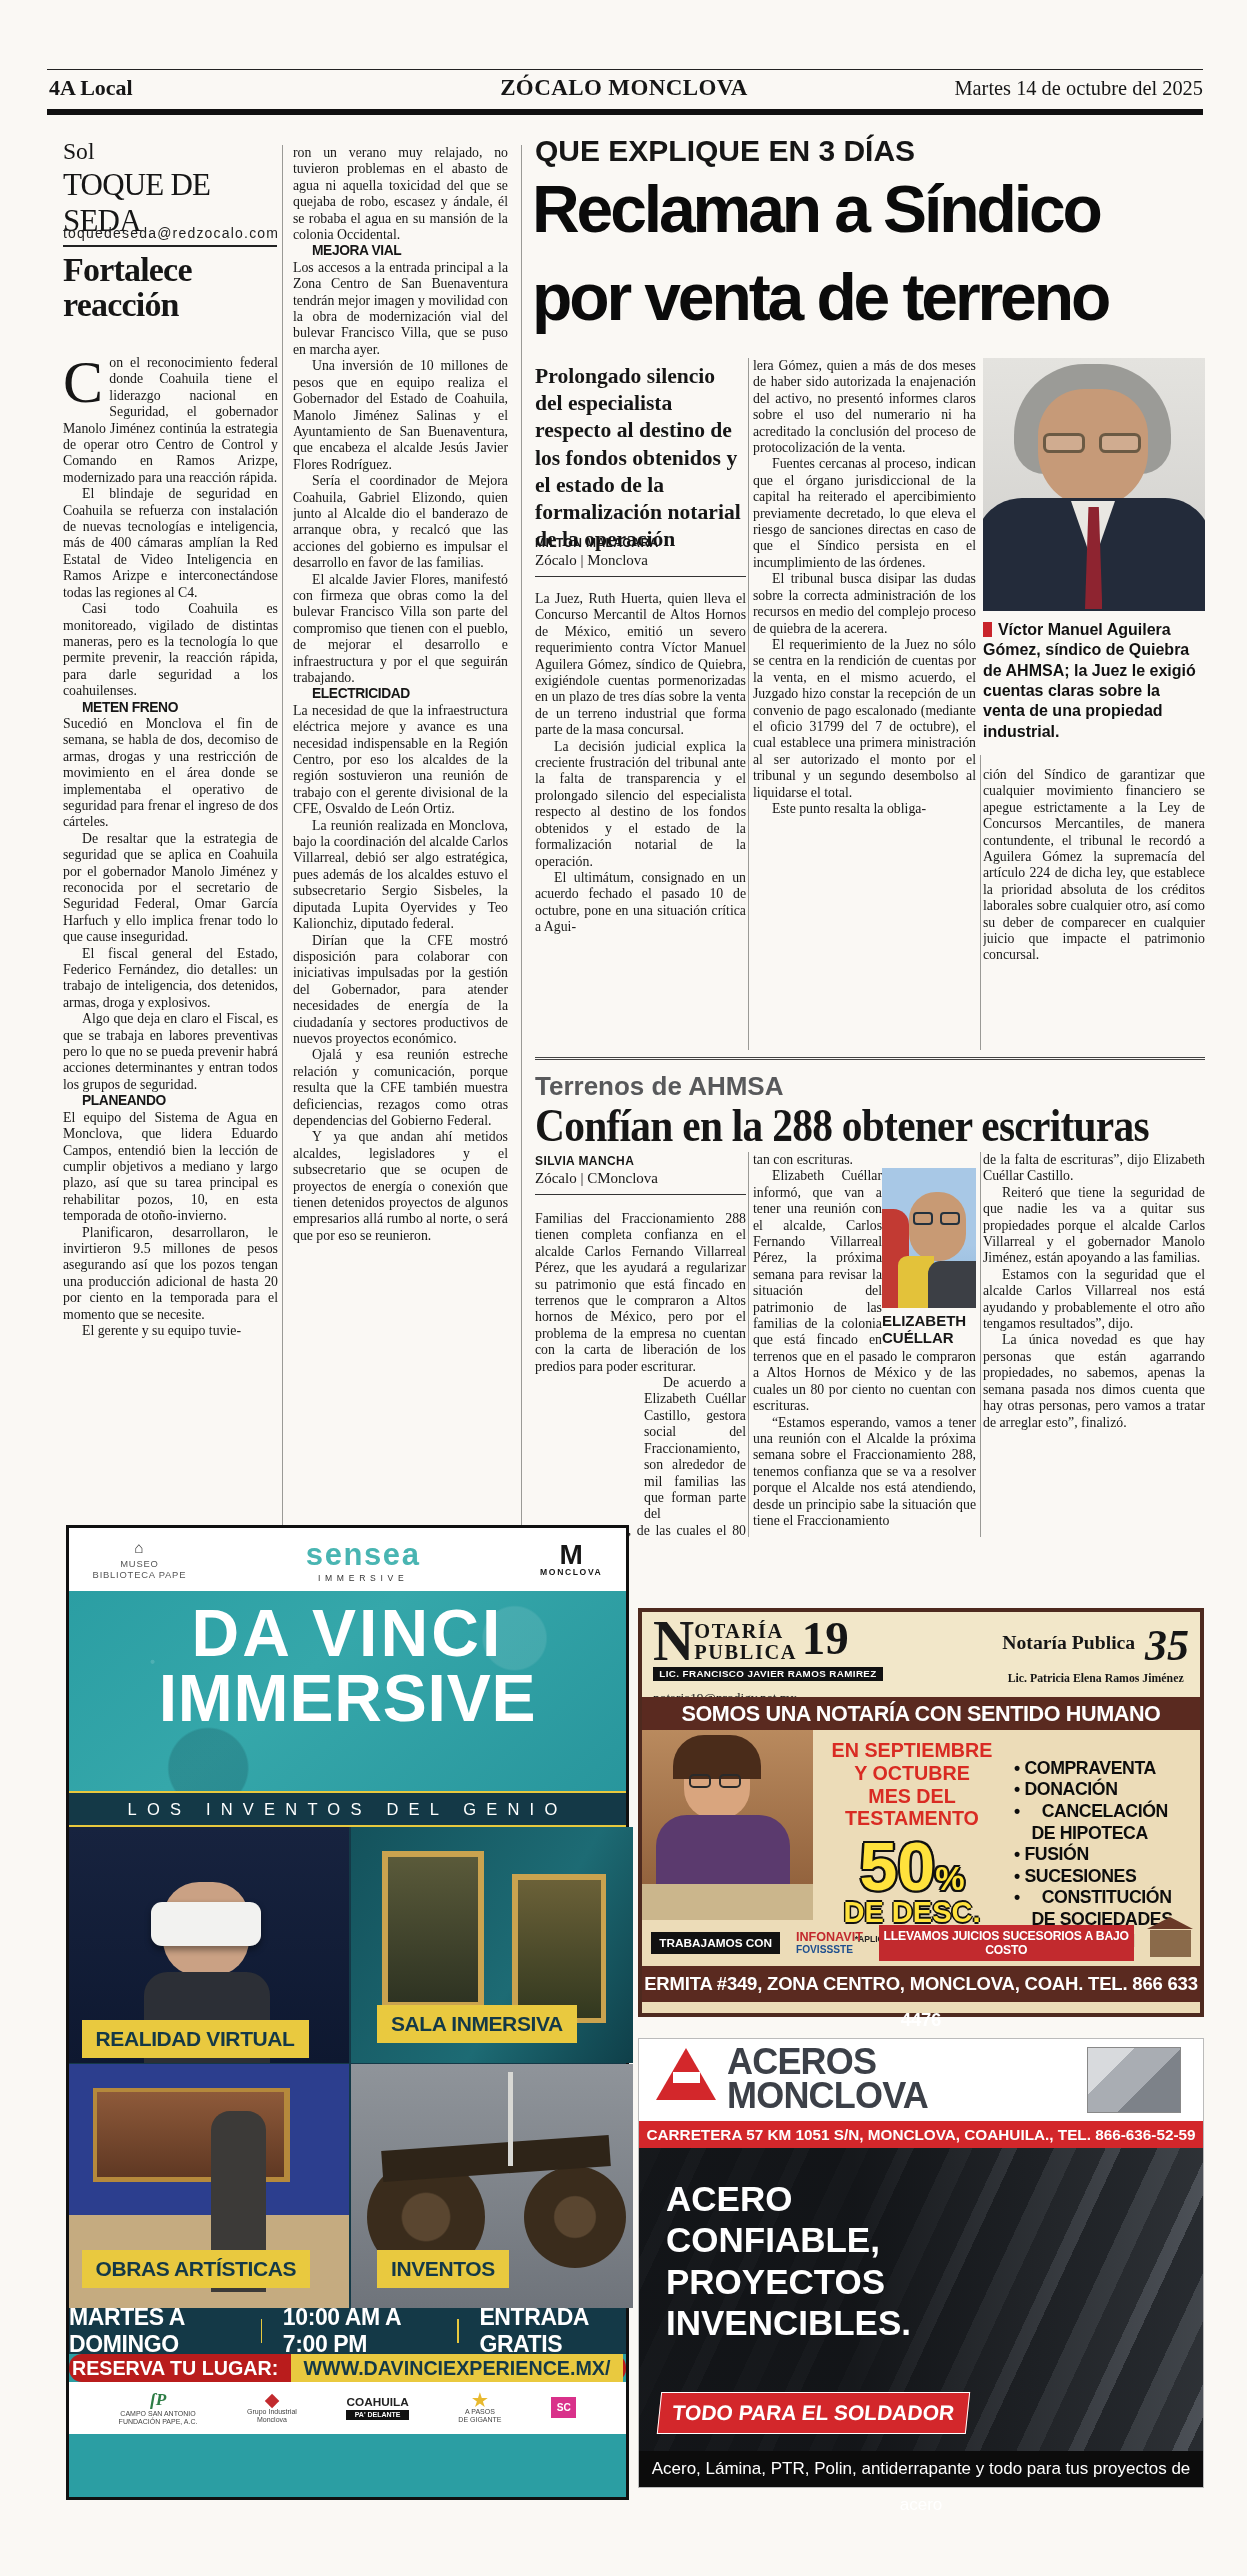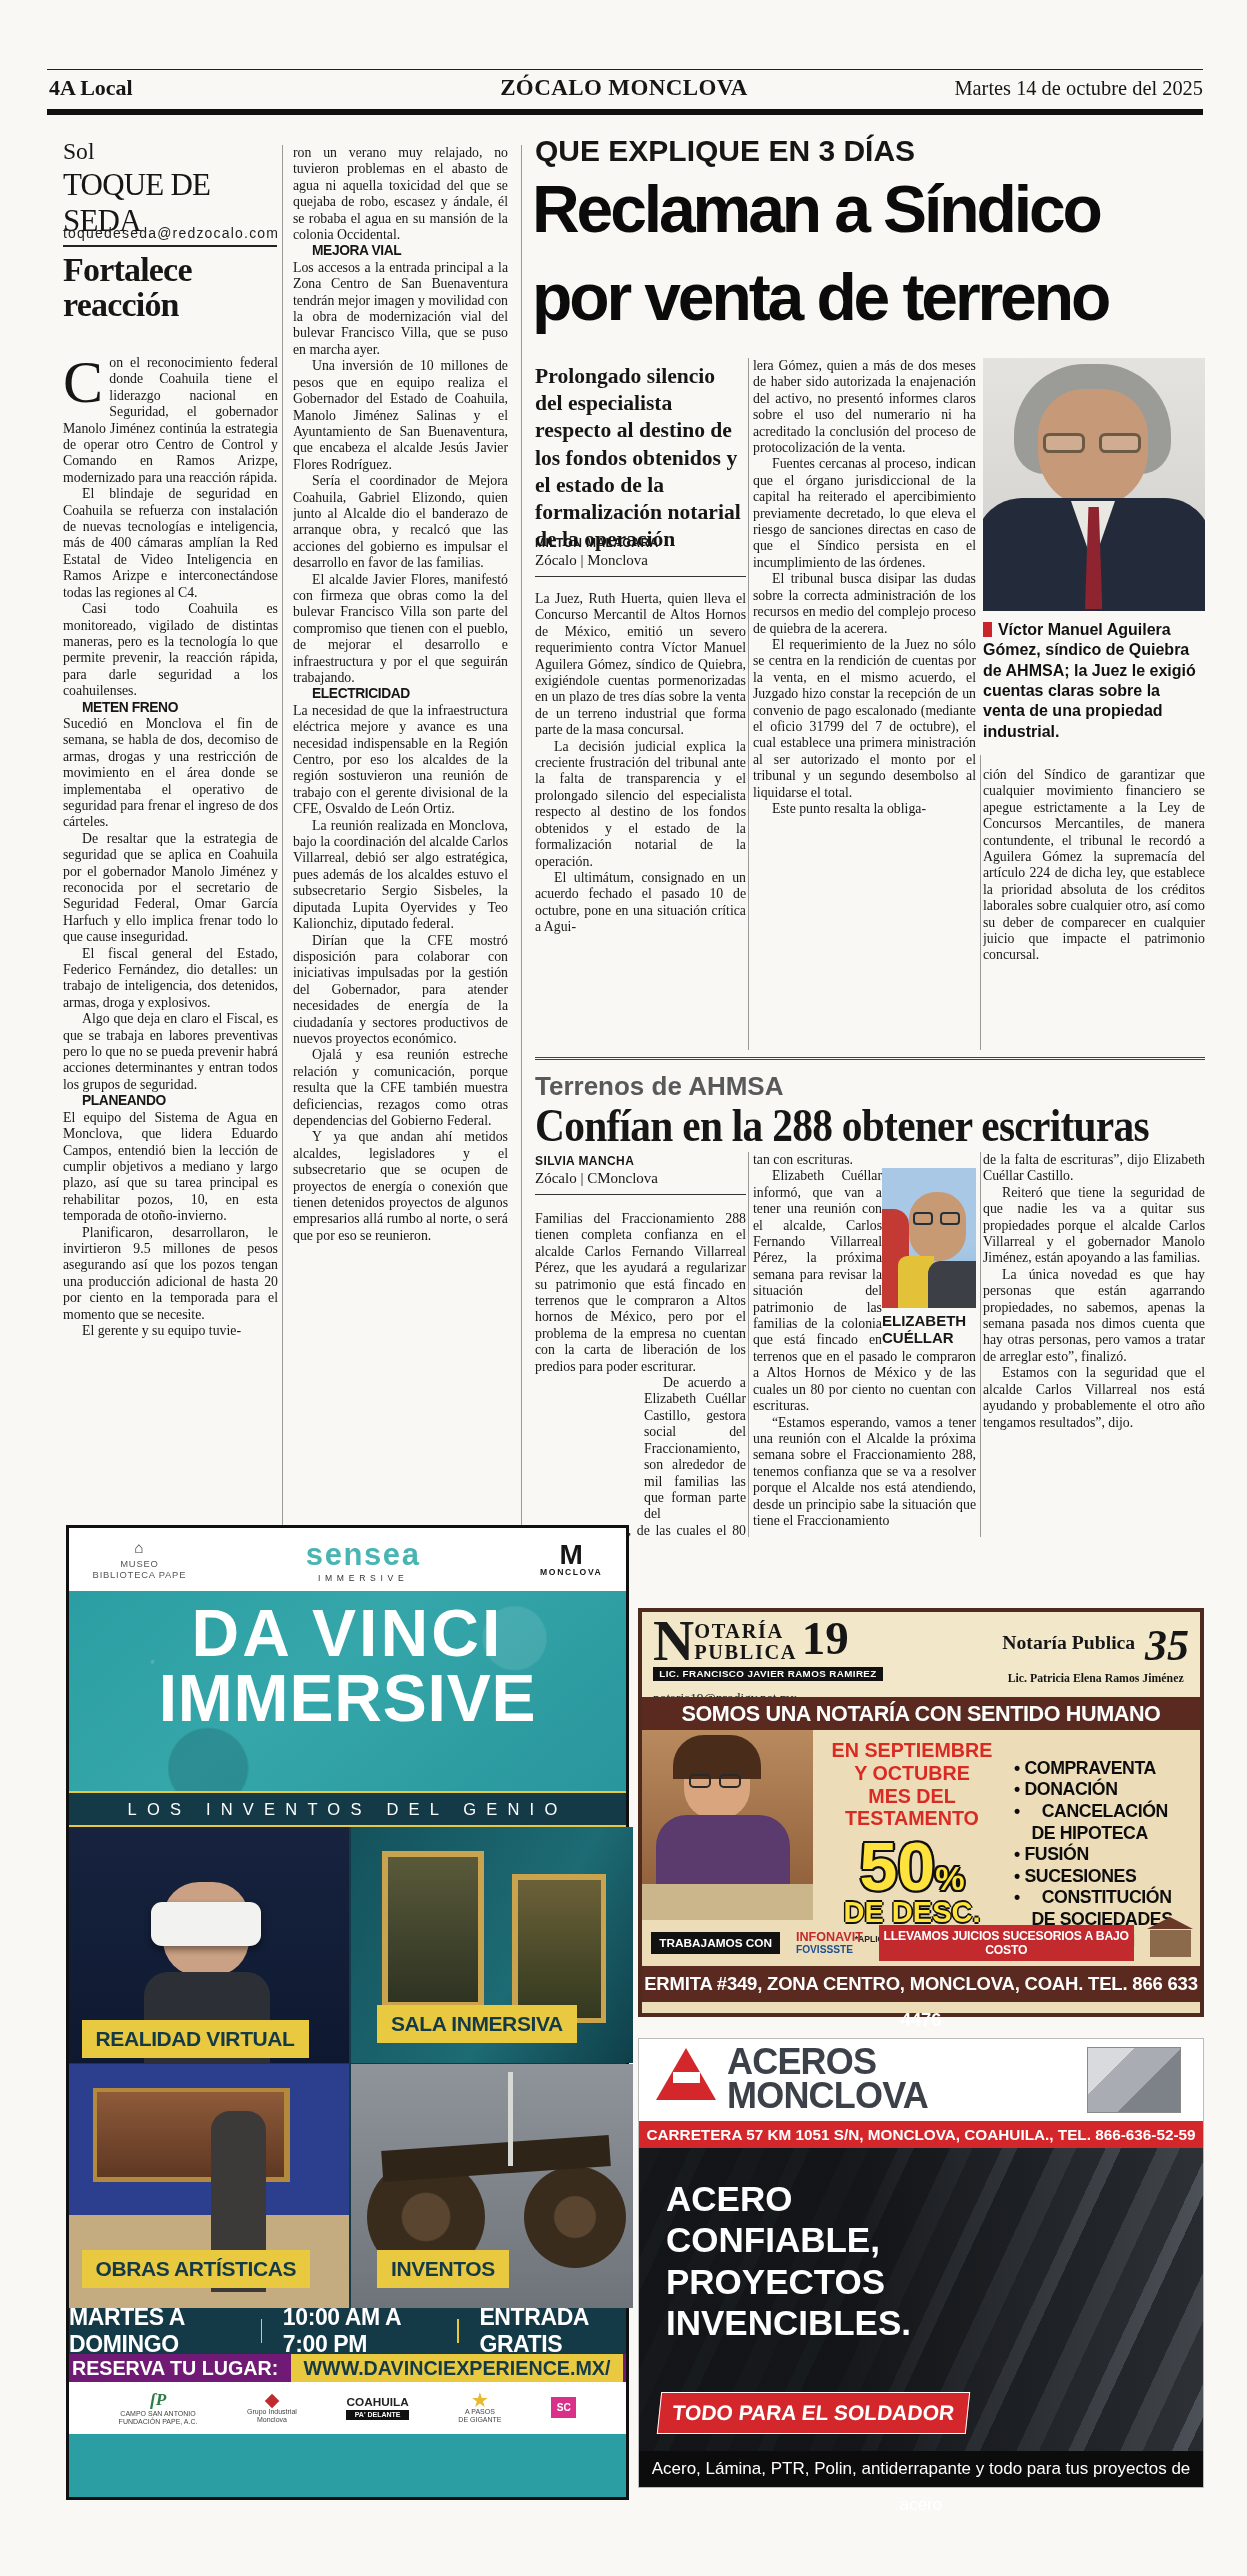--- a/index.html
+++ b/index.html
@@ -87,21 +87,21 @@
   .dv-tagline{position:absolute;left:0;right:0;bottom:0;height:36px;background:#143947;color:#fff;
               border-top:2.4px solid #e8c93e;border-bottom:2.4px solid #e8c93e;line-height:33px;
               font-size:16.5px;letter-spacing:10.2px;}
   .dv-grid{height:481px;position:relative;background:#143947;}
   .dv-p{position:absolute;overflow:hidden;}
   .dv-label{position:absolute;background:#e9c93f;color:#143947;font-weight:bold;font-size:21px;
             padding:7px 14px;letter-spacing:-0.4px;}
   .dv-sched{height:46px;background:#143947;color:#fff;display:flex;align-items:center;justify-content:center;gap:20.4px;
             font-weight:bold;font-size:23px;letter-spacing:-0.4px;}
   .dv-sep{width:2.4px;height:23.6px;background:#e8c93e;}
-  .dv-reserve{height:28px;background:#701a75;display:flex;align-items:center;justify-content:center;gap:12.6px;}
+  .dv-reserve{height:28px;background:#b91c1c;display:flex;align-items:center;justify-content:center;gap:12.6px;border-radius:13px;}
   .dv-reserve .lbl{color:#fff;font-weight:bold;font-size:19.7px;}
   .dv-reserve .url{background:#e9c93f;color:#143947;font-weight:bold;font-size:19.7px;padding:2.4px 12.6px;}
   .dv-partners{height:52px;background:#fff;display:flex;align-items:center;justify-content:space-evenly;}
   .dv-part{font-size:7px;color:#444;text-align:center;line-height:1.15;}
   .dv-part .big{font-size:11.8px;font-weight:bold;color:#222;}
   .dv-part .fp{font-family:"Liberation Serif",serif;font-style:italic;font-size:17.3px;color:#2e7d46;font-weight:bold;}
   .dv-part .gim{color:#c22a2e;font-size:19px;line-height:.8;}
   .dv-part .star{color:#e8b92e;font-size:20.4px;line-height:.8;}
   .dv-part .sc{background:#d9318a;color:#fff;font-weight:bold;font-size:10.2px;padding:4.7px 5.5px;}
   .dv-footer{flex:1;background:#2b9ea3;}
@@ -287,22 +287,22 @@
       </div>
       <figcaption class="eliz-cap" data-interactable="false">ELIZABETH CUÉLLAR</figcaption>
     </figure>
     <p data-interactable="false">Elizabeth Cuéllar informó, que van a tener una reunión con el alcalde, Carlos Fernando Villarreal Pérez, la próxima semana para revisar la situación del patrimonio de las familias de la colonia que está fincado en terrenos que en el pasado le compraron a Altos Hornos de México y de las cuales un 80 por ciento no cuentan con escrituras.</p>
     <p data-interactable="false">“Estamos esperando, vamos a tener una reunión con el Alcalde la próxima semana sobre el Fraccionamiento 288, tenemos confianza que se va a resolver porque el Alcalde nos está atendiendo, desde un principio sabe la situación que tiene el Fraccionamiento</p>
   </div>
 
   <div class="artcol" style="left:983px;top:1152px;width:222px;height:387px;" data-interactable="false">
     <p class="noind" data-interactable="false">de la falta de escrituras”, dijo Elizabeth Cuéllar Castillo.</p>
     <p data-interactable="false">Reiteró que tiene la seguridad de que nadie les va a quitar sus propiedades porque el alcalde Carlos Villarreal y el gobernador Manolo Jiménez, están apoyando a las familias.</p>
+    <p data-interactable="false">Estamos con la seguridad que el alcalde Carlos Villarreal nos está ayudando y probablemente el otro año tengamos resultados”, dijo.</p>
     <p data-interactable="false">La única novedad es que hay personas que están agarrando propiedades, no sabemos, apenas la semana pasada nos dimos cuenta que hay otras personas, pero vamos a tratar de arreglar esto”, finalizó.</p>
-    <p data-interactable="false">Estamos con la seguridad que el alcalde Carlos Villarreal nos está ayudando y probablemente el otro año tengamos resultados”, dijo.</p>
   </div>
 
   <div class="ad-davinci" data-interactable="false">
     <div class="dv-sponsors" data-interactable="false">
       <div class="dv-museo" data-interactable="false">
         <div class="glyph" data-interactable="false">⌂</div>
         <div data-interactable="false">MUSEO</div>
         <div data-interactable="false">BIBLIOTECA PAPE</div>
       </div>
       <div class="dv-sensea" data-interactable="false">

